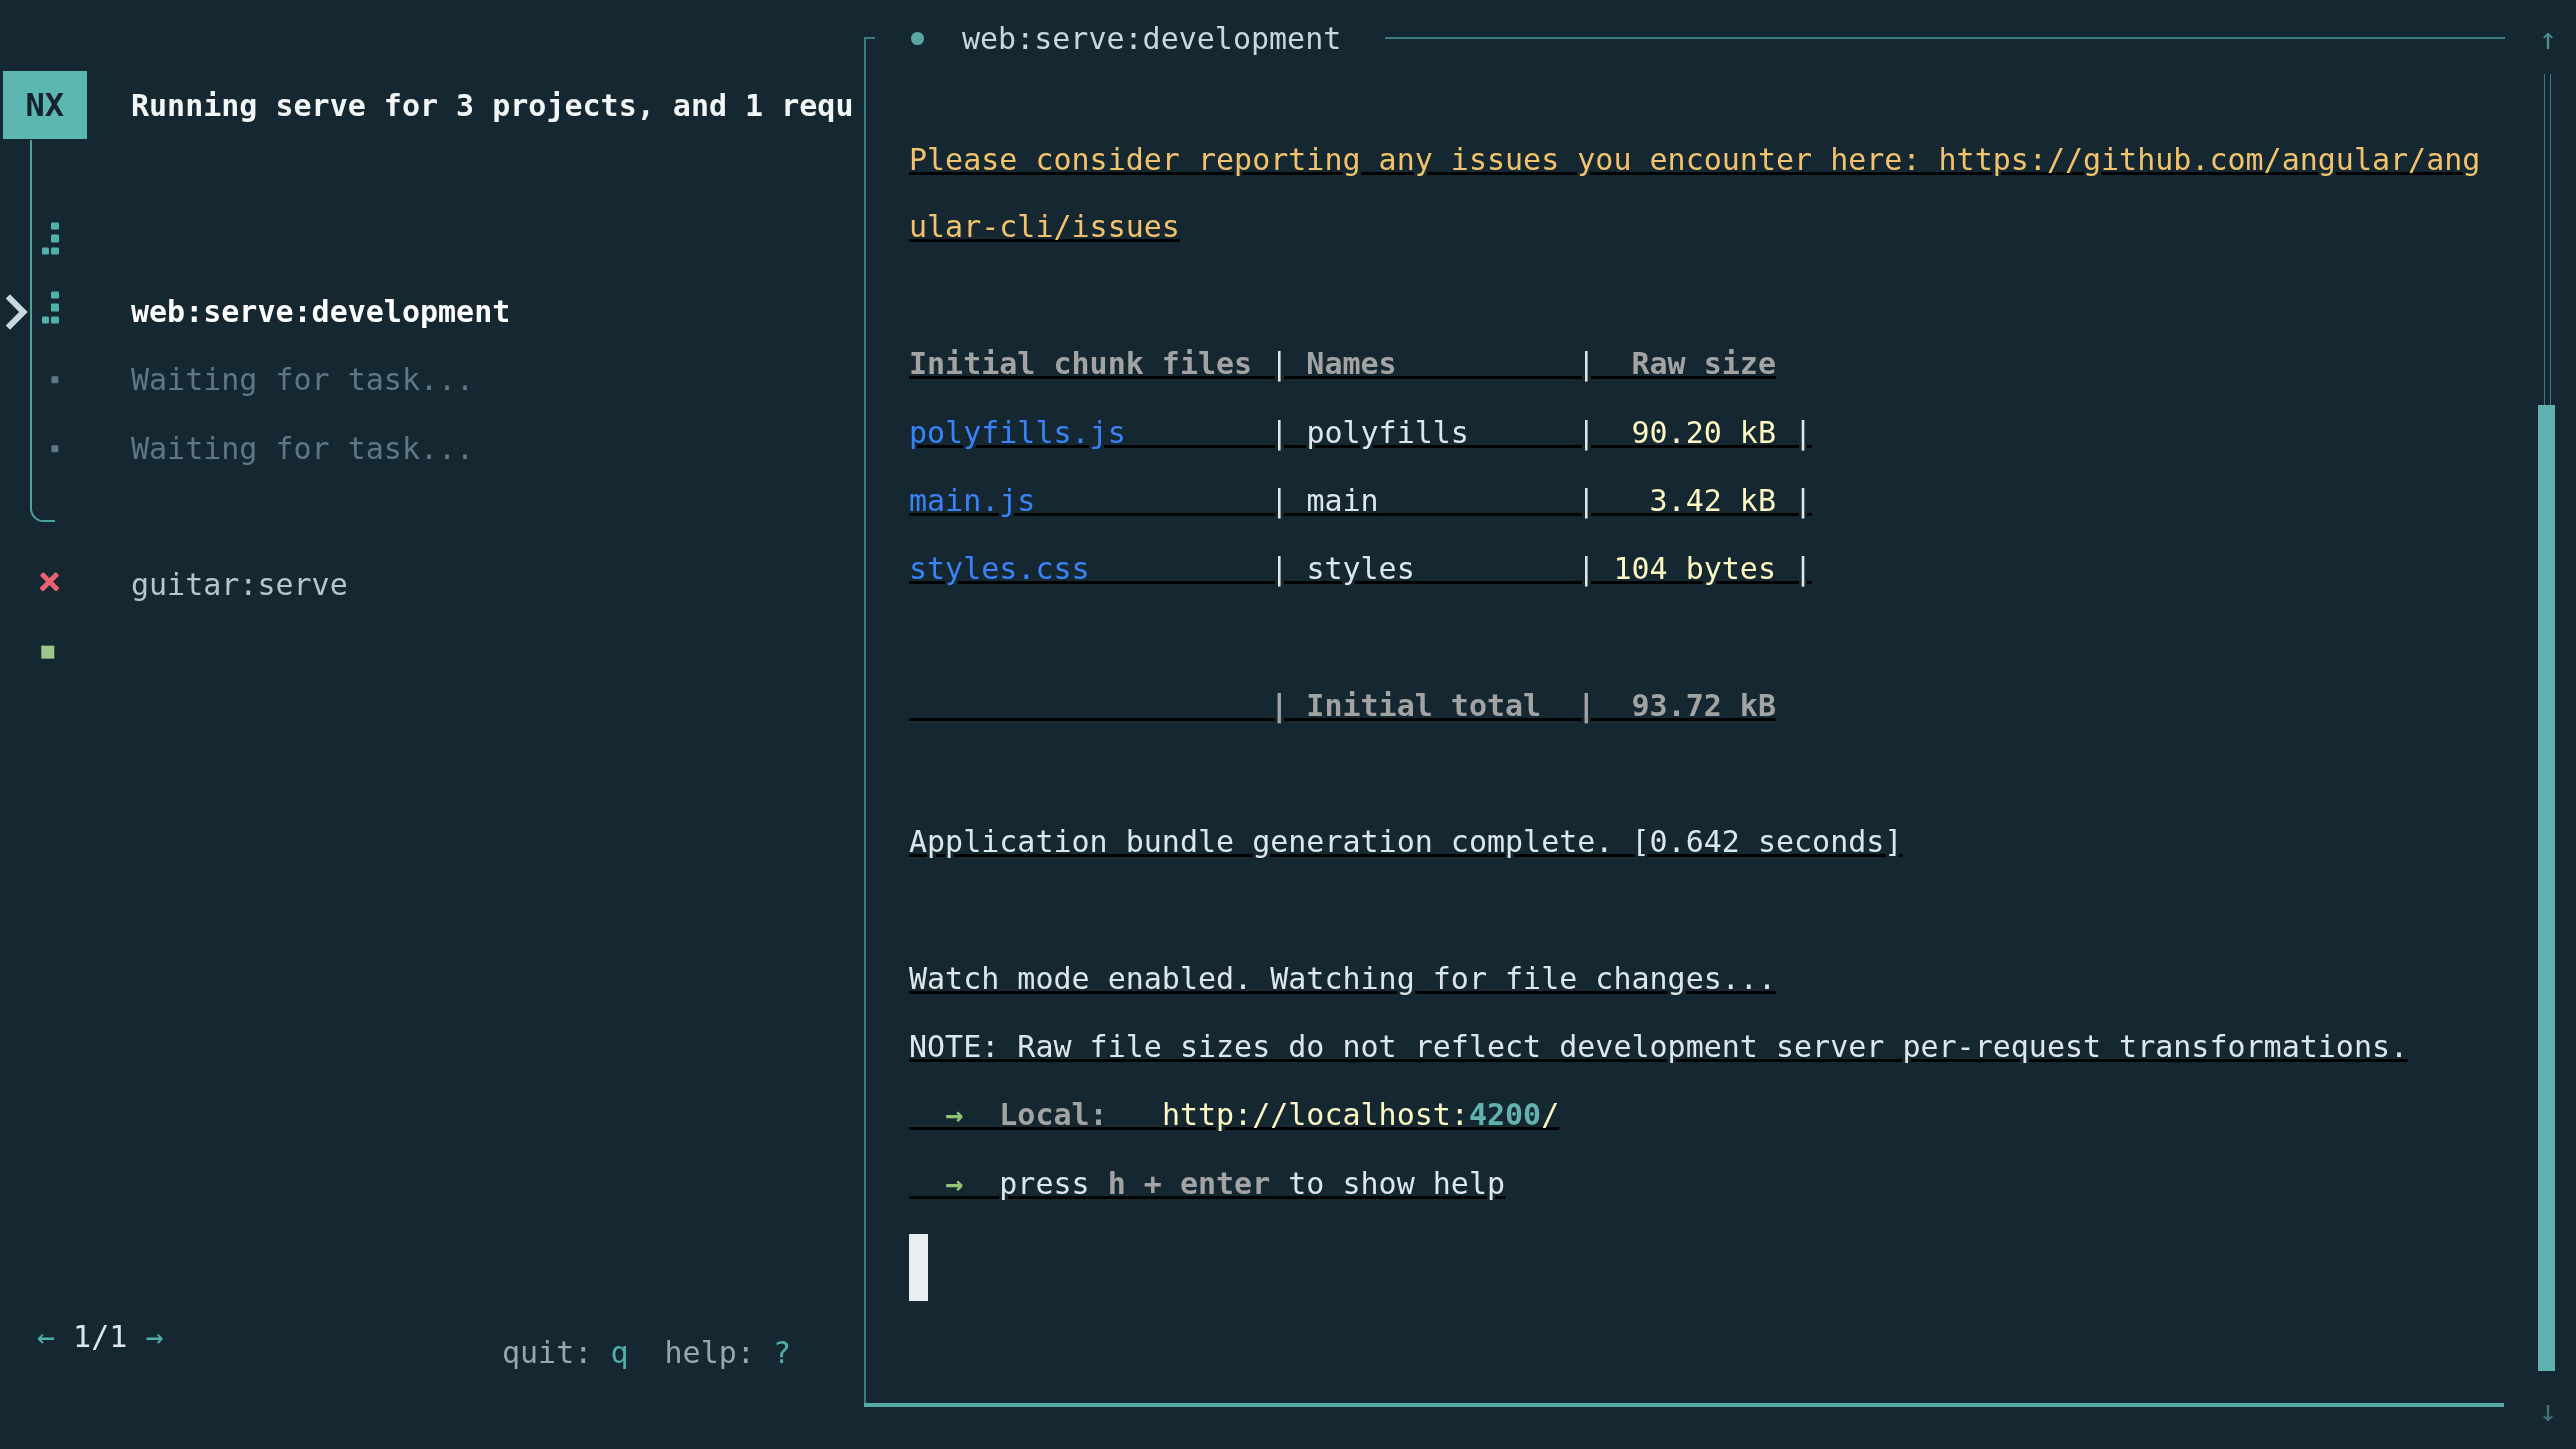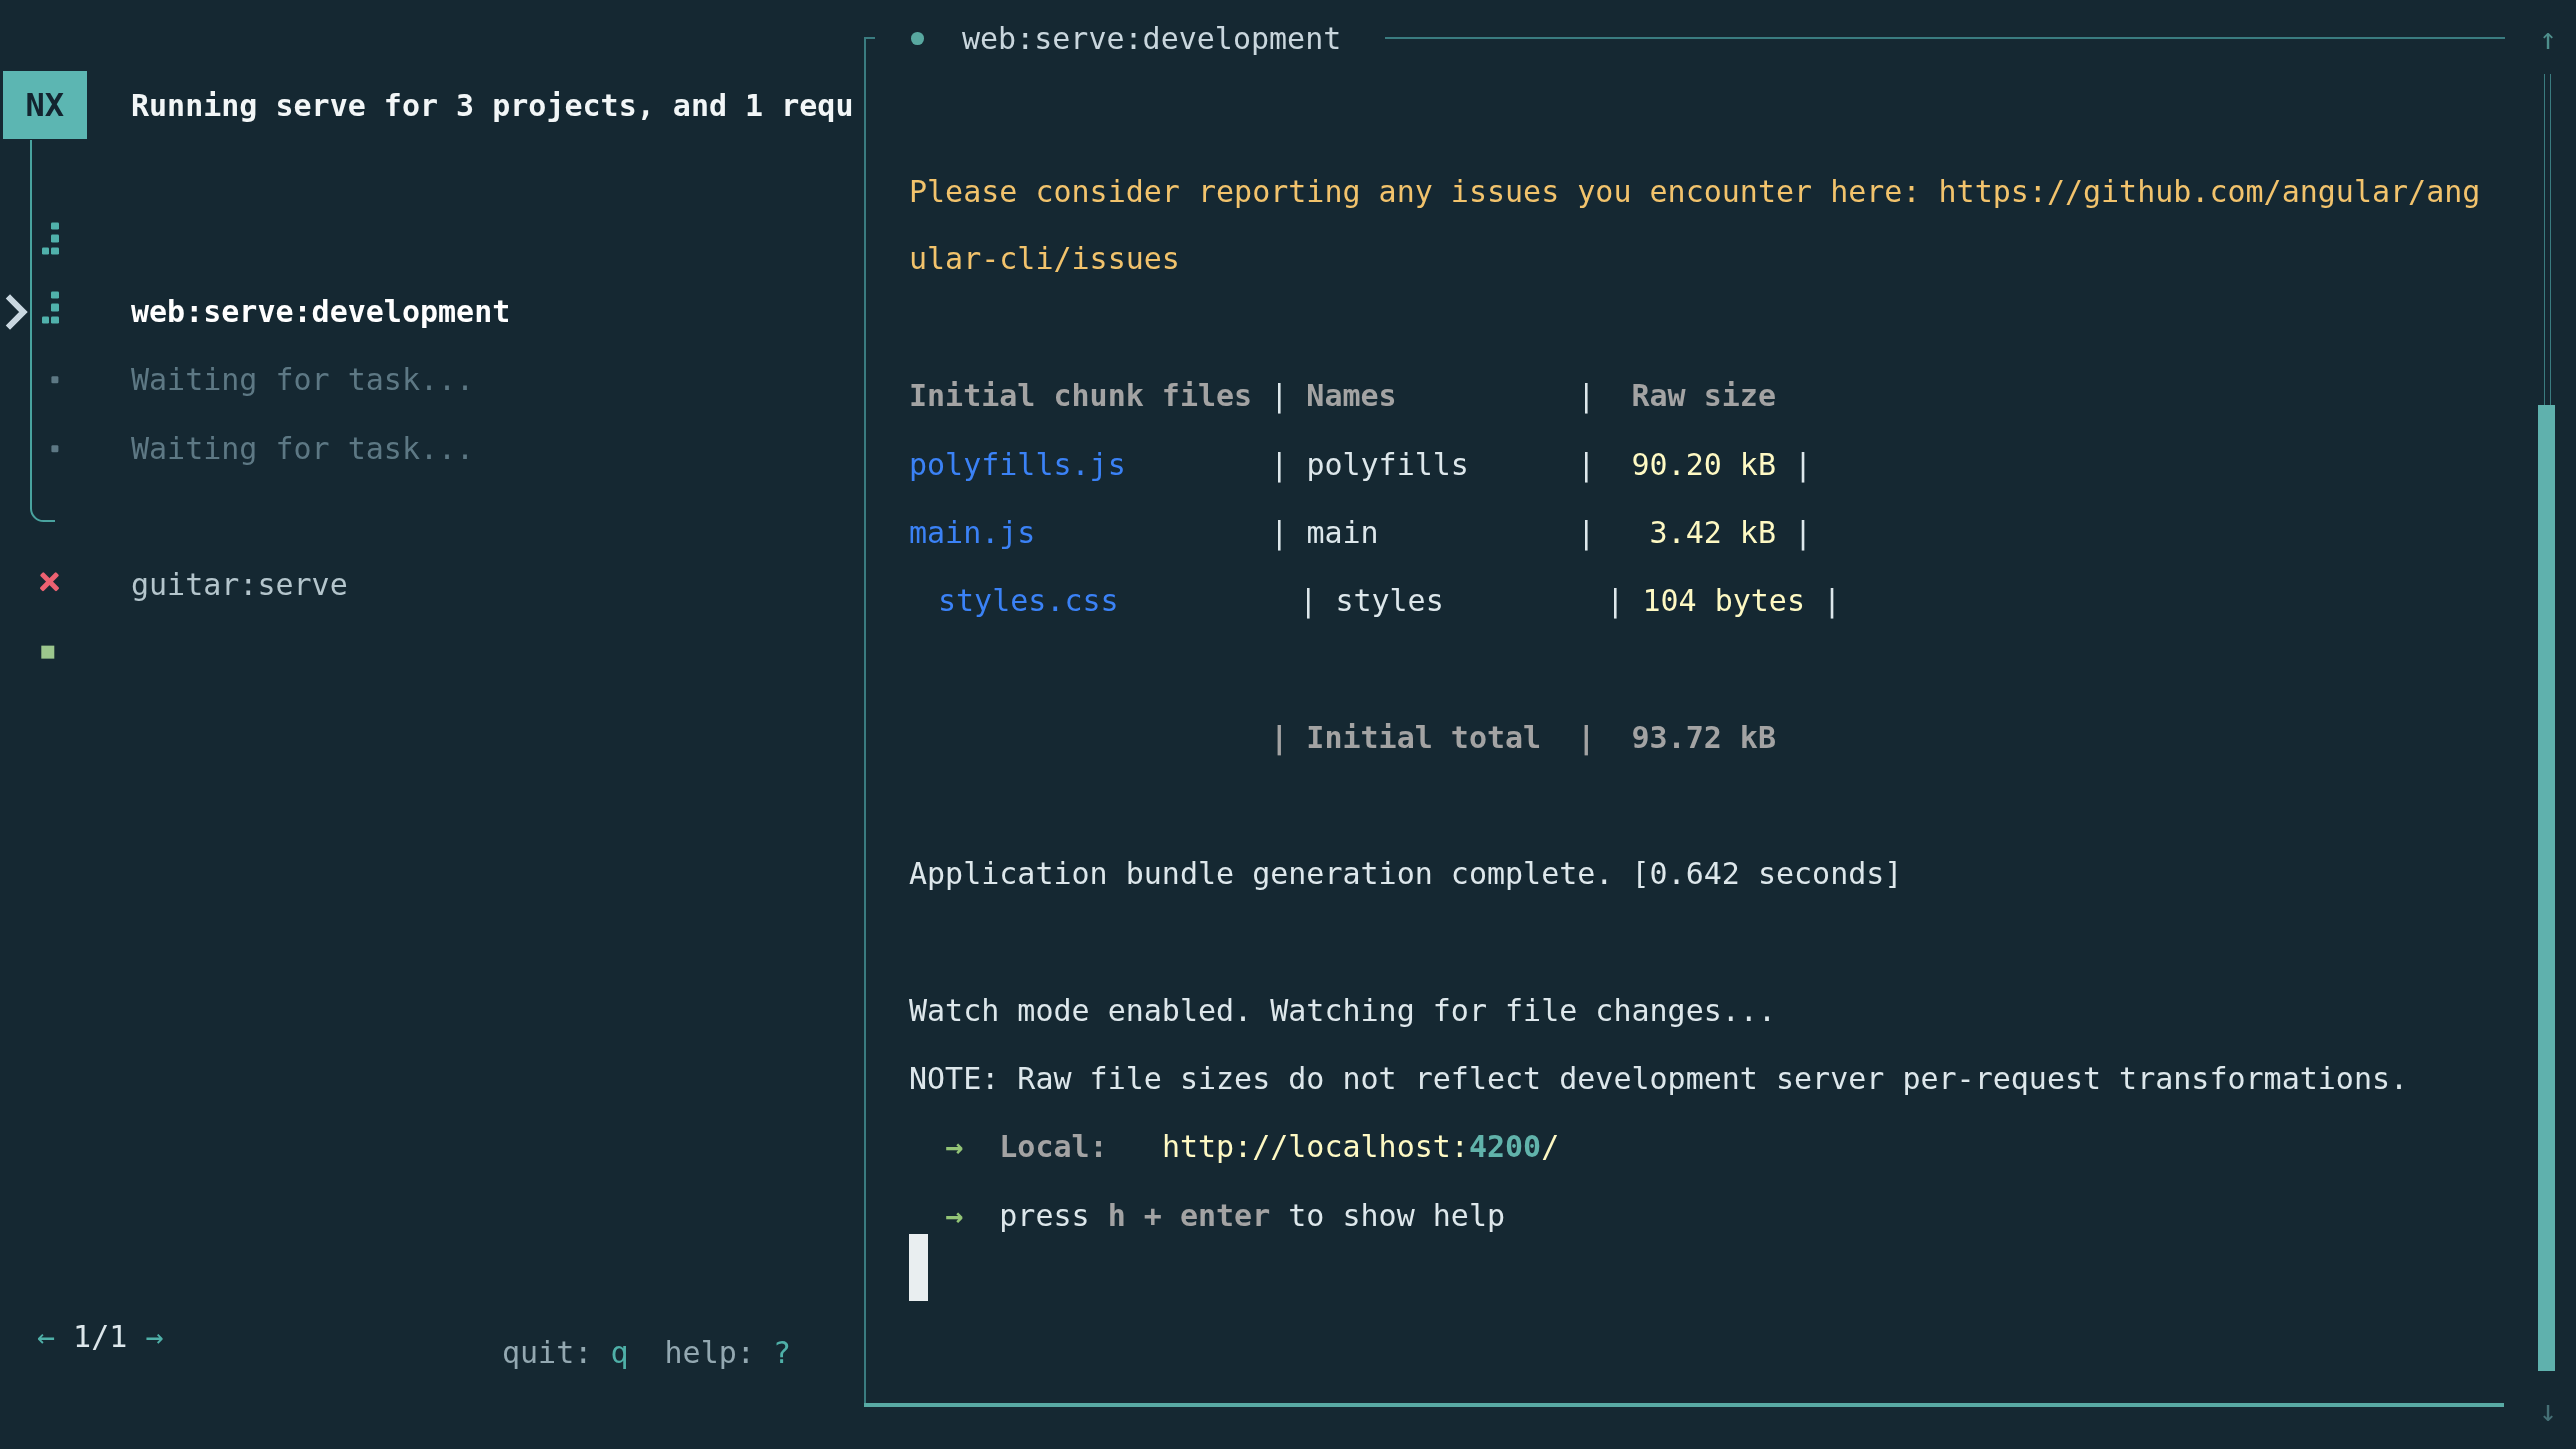--- a/index.html
+++ b/index.html
@@ -30,21 +30,21 @@
   .chev{position:absolute;left:4px;top:50%;transform:translateY(-50%);}
   .pager{position:absolute;left:37px;top:1303px;height:67px;display:flex;align-items:center;white-space:pre;}
   .helpbar{position:absolute;left:502px;top:1303px;height:67px;display:flex;align-items:flex-end;white-space:pre;}
   
   .p-left{position:absolute;left:864px;top:37px;width:2px;height:1368px;background:#3a7c80;}
   .p-stub{position:absolute;left:864px;top:37px;width:10.7px;height:2px;background:#3a7c80;}
   .p-top{position:absolute;left:1385px;top:37px;width:1120px;height:2px;background:#3a7c80;}
   .p-bottom{position:absolute;left:864px;top:1403px;width:1640px;height:4px;background:#58aaa4;}
   .p-dot{position:absolute;left:911px;top:32px;width:12.7px;height:12.7px;border-radius:50%;background:#58a8a0;}
   .p-title{position:absolute;left:962px;top:4.7px;height:67px;display:flex;align-items:center;color:#c9d6dd;white-space:pre;}
-  .tline{position:absolute;left:909px;height:67px;display:flex;align-items:flex-end;white-space:pre;}
+  .tline{position:absolute;left:909px;height:67px;display:flex;align-items:flex-start;white-space:pre;text-decoration:underline;}
   .sg-w{color:#dde7eb;} .sg-b{color:#a3a3a3;font-weight:bold;} .sg-y{color:#f2c36c;}
   .sg-g{color:#3b82f6;} .sg-t{color:#fef9c3;} .sg-tb{color:#61b3ab;font-weight:bold;}
   .sg-a{color:#93c476;font-weight:bold;} .sg-gr{color:#93a8b1;} .sg-tk{color:#4fb0a8;}
   .cursor{position:absolute;left:909px;top:1234px;width:19px;height:67px;background:#e9eef0;}
   
   .sb-up{position:absolute;left:2529px;top:4.7px;width:38px;height:67px;display:flex;align-items:center;justify-content:center;color:#4e8f8c;}
   .sb-down{position:absolute;left:2529px;top:1377px;width:38px;height:67px;display:flex;align-items:center;justify-content:center;color:#456f75;}
   .sb-track{position:absolute;left:2544px;top:74px;width:6.7px;height:1297px;
             border-left:1.3px solid #3a7c80;border-right:1.3px solid #3a7c80;box-sizing:border-box;}
   .sb-thumb{position:absolute;left:2538px;top:405px;width:17.4px;height:966px;background:#5fb1ad;}
@@ -132,21 +132,21 @@
     <div class="p-top"></div>
     <div class="p-bottom"></div>
     <div class="p-dot"></div>
     <div class="p-title">web:serve:development</div>
     <div id="terminal-lines">
         <div class="tline" style="top: 142px;"><span class="sg-y">Please consider reporting any issues you encounter here: https://github.com/angular/ang</span></div>
         <div class="tline" style="top: 209px;"><span class="sg-y">ular-cli/issues</span></div>
         <div class="tline" style="top: 346px;"><span class="sg-b">Initial chunk files</span><span class="sg-w"> | </span><span class="sg-b">Names</span><span class="sg-w">          |  </span><span class="sg-b">Raw size</span></div>
         <div class="tline" style="top: 415px;"><span class="sg-g">polyfills.js</span><span class="sg-w">        | </span><span class="sg-w">polyfills</span><span class="sg-w">      |  </span><span class="sg-t">90.20 kB</span><span class="sg-w"> |</span></div>
         <div class="tline" style="top: 483px;"><span class="sg-g">main.js</span><span class="sg-w">             | </span><span class="sg-w">main</span><span class="sg-w">           |   </span><span class="sg-t">3.42 kB</span><span class="sg-w"> |</span></div>
-        <div class="tline" style="top: 551px; margin-left: 29px;"><span class="sg-g">styles.css</span><span class="sg-w">          | </span><span class="sg-w">styles</span><span class="sg-w">         | </span><span class="sg-t">104 bytes</span><span class="sg-w"> |</span></div>
+        <div class="tline" style="top: 551px;"><span class="sg-g">styles.css</span><span class="sg-w">          | </span><span class="sg-w">styles</span><span class="sg-w">         | </span><span class="sg-t">104 bytes</span><span class="sg-w"> |</span></div>
         <div class="tline" style="top: 688px;"><span class="sg-b">                    | </span><span class="sg-b">Initial total</span><span class="sg-b">  |  </span><span class="sg-b">93.72 kB</span></div>
         <div class="tline" style="top: 824px;"><span class="sg-w">Application bundle generation complete. [0.642 seconds]</span></div>
         <div class="tline" style="top: 961px;"><span class="sg-w">Watch mode enabled. Watching for file changes...</span></div>
         <div class="tline" style="top: 1029px;"><span class="sg-w">NOTE: Raw file sizes do not reflect development server per-request transformations.</span></div>
         <div class="tline" style="top: 1097px;"><span class="sg-w">  </span><span class="sg-a">→</span><span class="sg-w">  </span><span class="sg-b">Local:</span><span class="sg-w">   </span><span class="sg-t">http://localhost:</span><span class="sg-tb">4200</span><span class="sg-t">/</span></div>
         <div class="tline" style="top: 1166px;"><span class="sg-w">  </span><span class="sg-a">→</span><span class="sg-w">  </span><span class="sg-w">press </span><span class="sg-b">h + enter</span><span class="sg-w"> to show help</span></div>
       </div>
     <div class="cursor"></div>
   </div>
 

